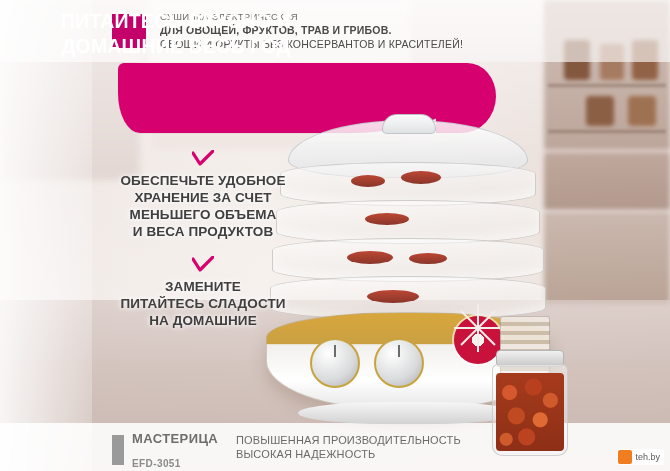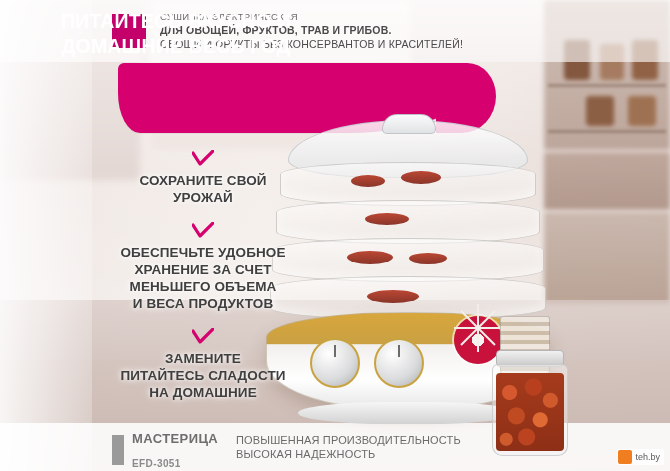--- a/index.html
+++ b/index.html
@@ -222,27 +222,20 @@
       <div class="top-line3">ОВОЩИ И ФРУКТЫ БЕЗ КОНСЕРВАНТОВ И КРАСИТЕЛЕЙ!</div>
     </div>
   </div>
 
   <div class="headline"></div>
   <div class="headline-text">ПИТАЙТЕСЬ ВКУСНО
 И ДОМАШНИЕ ВЕСЬ ГОД</div>
 
   <div class="bullets">
 
-    <div class="bullet">
-      <svg class="check" viewBox="0 0 22 16">
-        <path d="M1 3 L8 14 L21 1" fill="none" stroke="#d6006e" stroke-width="3.2" stroke-linecap="round" stroke-linejoin="round"></path>
-      </svg>
-      <div class="bullet-text">СОХРАНИТЕ СВОЙ
-УРОЖАЙ</div>
-    </div>
 
     <div class="bullet">
       <svg class="check" viewBox="0 0 22 16">
         <path d="M1 3 L8 14 L21 1" fill="none" stroke="#d6006e" stroke-width="3.2" stroke-linecap="round" stroke-linejoin="round"></path>
       </svg>
       <div class="bullet-text">ОБЕСПЕЧЬТЕ УДОБНОЕ
 ХРАНЕНИЕ ЗА СЧЕТ
 МЕНЬШЕГО ОБЪЕМА
 И ВЕСА ПРОДУКТОВ</div>
     </div>

